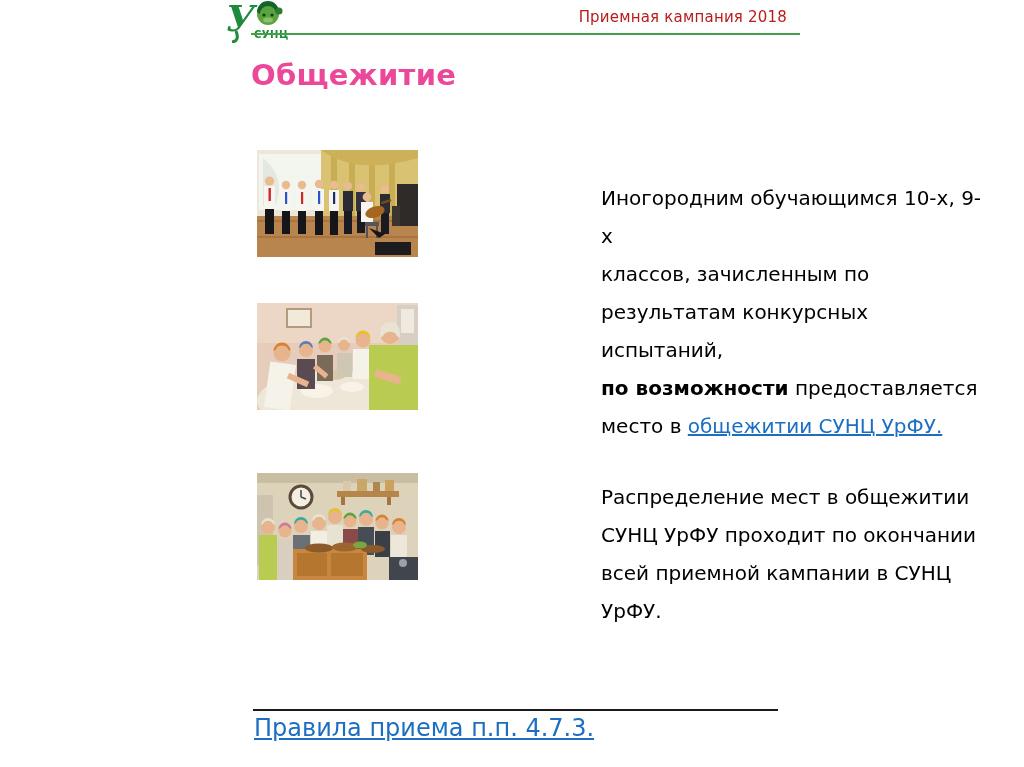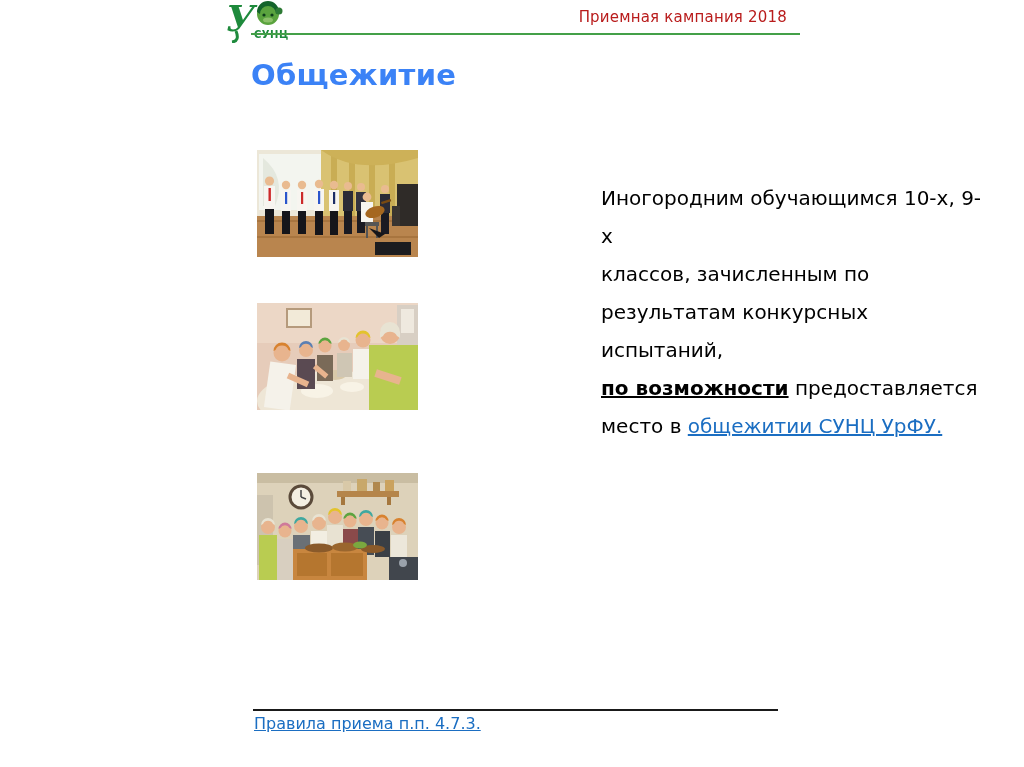--- a/index.html
+++ b/index.html
@@ -33,21 +33,21 @@
     width: 549px; height: 2px;
     background: #44a048;
   }
 
   
   .slide-title {
     position: absolute;
     left: 251px; top: 58px;
     font-size: 29px;
     font-weight: bold;
-    color: #3b82f6;
+    color: #ec4899;
     letter-spacing: 0.3px;
   }
 
   
   .photo {
     position: absolute;
     left: 257px;
     width: 161px; height: 107px;
     overflow: hidden;
   }
@@ -61,34 +61,34 @@
     position: absolute;
     left: 585px; top: 163px;
     width: 420px;
     font-size: 20px;
     line-height: 38px;
     color: #000;
   }
   .body-text p { margin: 16px; }
   .body-text .para-2 { margin-top: 33px; }
   .seg-normal { font-weight: normal; }
-  .seg-bold-underline { font-weight: bold; text-decoration: underline; }
+  .seg-bold-underline { font-weight: bold; }
   .inline-link { color: #1b6ec2; cursor: pointer; }
 
   
   .footer-rule {
     position: absolute;
     left: 253px; top: 709px;
     width: 525px; height: 2px;
     background: #1a1a1a;
   }
   .footer-link {
     position: absolute;
     left: 254px; top: 714px;
-    font-size: 16px;
+    font-size: 24px;
     color: #1b6ec2;
     text-decoration: underline;
     cursor: pointer;
   }
 </style>
 </head>
 <body>
 
 <div class="slide">
 
@@ -338,18 +338,19 @@
       <ellipse cx="116" cy="76" rx="12" ry="4" fill="#8a5a2a"></ellipse>
       <ellipse cx="103" cy="72" rx="7" ry="3.5" fill="#7aa83f"></ellipse>
 
       <rect x="132" y="84" width="29" height="23" fill="#41464d"></rect>
       <circle cx="146" cy="90" r="4" fill="#9aa2ab"></circle>
     </svg>
   </div>
 
   <div class="body-text">
     <p class="para-1"><span class="seg-normal">Иногородним обучающимся 10-х, 9-х</span><br><span class="seg-normal">классов, зачисленным по</span><br><span class="seg-normal">результатам конкурсных испытаний,</span><br><span class="seg-bold-underline">по возможности</span><span class="seg-normal"> предоставляется</span><br><span class="seg-normal">место в </span><a href="#" class="inline-link">общежитии СУНЦ УрФУ.</a></p>
+    <p class="para-2"><span class="seg-normal">Распределение мест в общежитии</span><br><span class="seg-normal">СУНЦ УрФУ проходит по окончании</span><br><span class="seg-normal">всей приемной кампании в СУНЦ</span><br><span class="seg-normal">УрФУ.</span></p>
   </div>
 
   <div class="footer-rule"></div>
   <a class="footer-link" href="#">Правила приема п.п. 4.7.3.</a>
 
 </div>
 
 </body></html>

